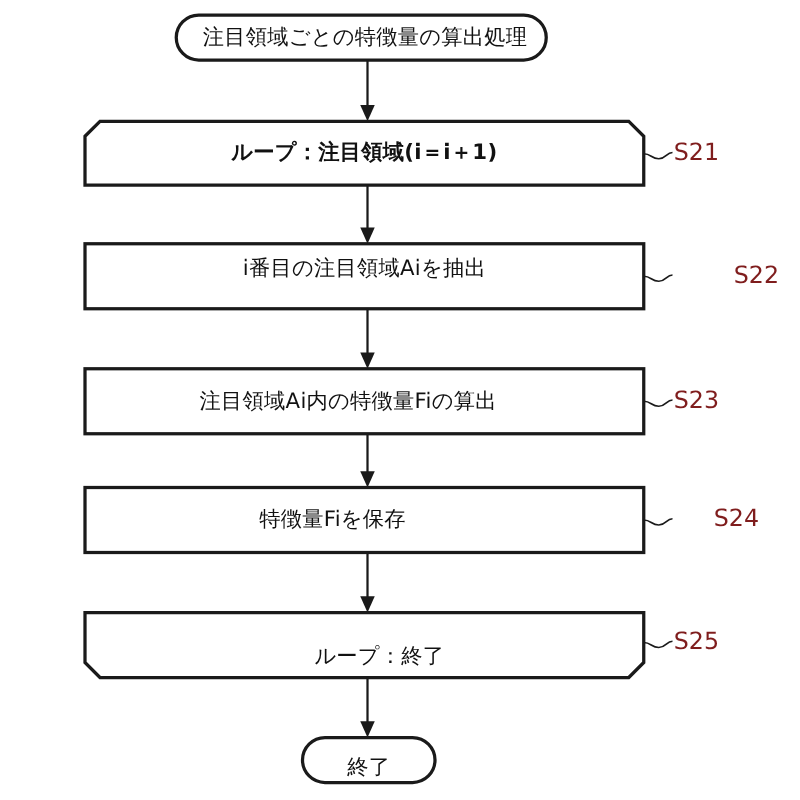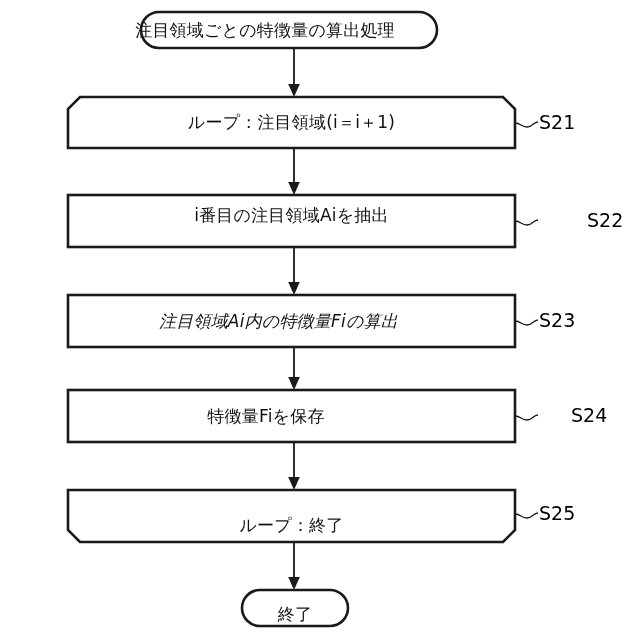--- a/index.html
+++ b/index.html
@@ -31,21 +31,21 @@
     line-height: 1;
     letter-spacing: 0.2px;
     color: #111111;
     white-space: nowrap;
     pointer-events: none;
   }
   .step-label {
     position: absolute;
     font-size: 19px;
     line-height: 1;
-    color: #000000;
+    color: #7f1d1d;
     white-space: nowrap;
     font-family: "DejaVu Sans", "Liberation Sans", sans-serif;
   }
   .term-text { font-size: 17px; }
 </style>
 </head>
 <body>
 
 <svg id="flow-canvas" viewBox="0 0 640 640" xmlns="http://www.w3.org/2000/svg">
 
@@ -93,31 +93,31 @@
   <path d="M515,514 C521,514 521,518 527,518 C533,518 533,513 538,513" fill="none" stroke="#1a1a1a" stroke-width="1.3"></path>
 
   <g>
     <line x1="294" y1="542" x2="294" y2="581" stroke="#1a1a1a" stroke-width="1.8"></line>
     <polygon points="294,590 288.2,577 299.8,577" fill="#1a1a1a"></polygon>
   </g>
 
   <rect x="242" y="590" width="106" height="36" rx="18" ry="18" fill="#ffffff" stroke="#1a1a1a" stroke-width="2.6"></rect>
 </svg>
 
-<div class="node-text term-text" style="left:141px; top:12px; width:248px; height:36px;">注目領域ごとの特徴量の算出処理</div>
+<div class="node-text term-text" style="left:141px; top:12px; width:248px; height:36px;padding-left:27px;">注目領域ごとの特徴量の算出処理</div>
 
-<div class="node-text" style="left:68px; top:97px; width:447px; height:51px;">ループ：注目領域(i＝i＋1)</div>
+<div class="node-text" style="left:68px; top:97px; width:447px; height:51px;font-weight:bold;">ループ：注目領域(i＝i＋1)</div>
 
 <div class="node-text" style="left:68px; top:195px; width:447px; height:40px;">i番目の注目領域Aiを抽出</div>
 
-<div class="node-text" style="left:68px; top:295px; width:421px; height:52px;font-style:italic;">注目領域Ai内の特徴量Fiの算出</div>
+<div class="node-text" style="left:68px; top:295px; width:421px; height:52px;">注目領域Ai内の特徴量Fiの算出</div>
 
 <div class="node-text" style="left:68px; top:390px; width:396px; height:52px;">特徴量Fiを保存</div>
 
-<div class="node-text" style="left:68px; top:491px; width:447px; height:69px;">ループ：終了</div>
+<div class="node-text" style="left:80px; top:491px; width:447px; height:69px;">ループ：終了</div>
 
 <div class="node-text term-text" style="left:242px; top:590px; width:106px; height:48px;">終了</div>
 
 <div class="step-label" style="left:539px; top:113px;">S21</div>
 
 <div class="step-label" style="left:539px; top:211px;margin-left:48px;">S22</div>
 
 <div class="step-label" style="left:539px; top:311px;text-align:center;">S23</div>
 
 <div class="step-label" style="left:571px; top:406px;">S24</div>

